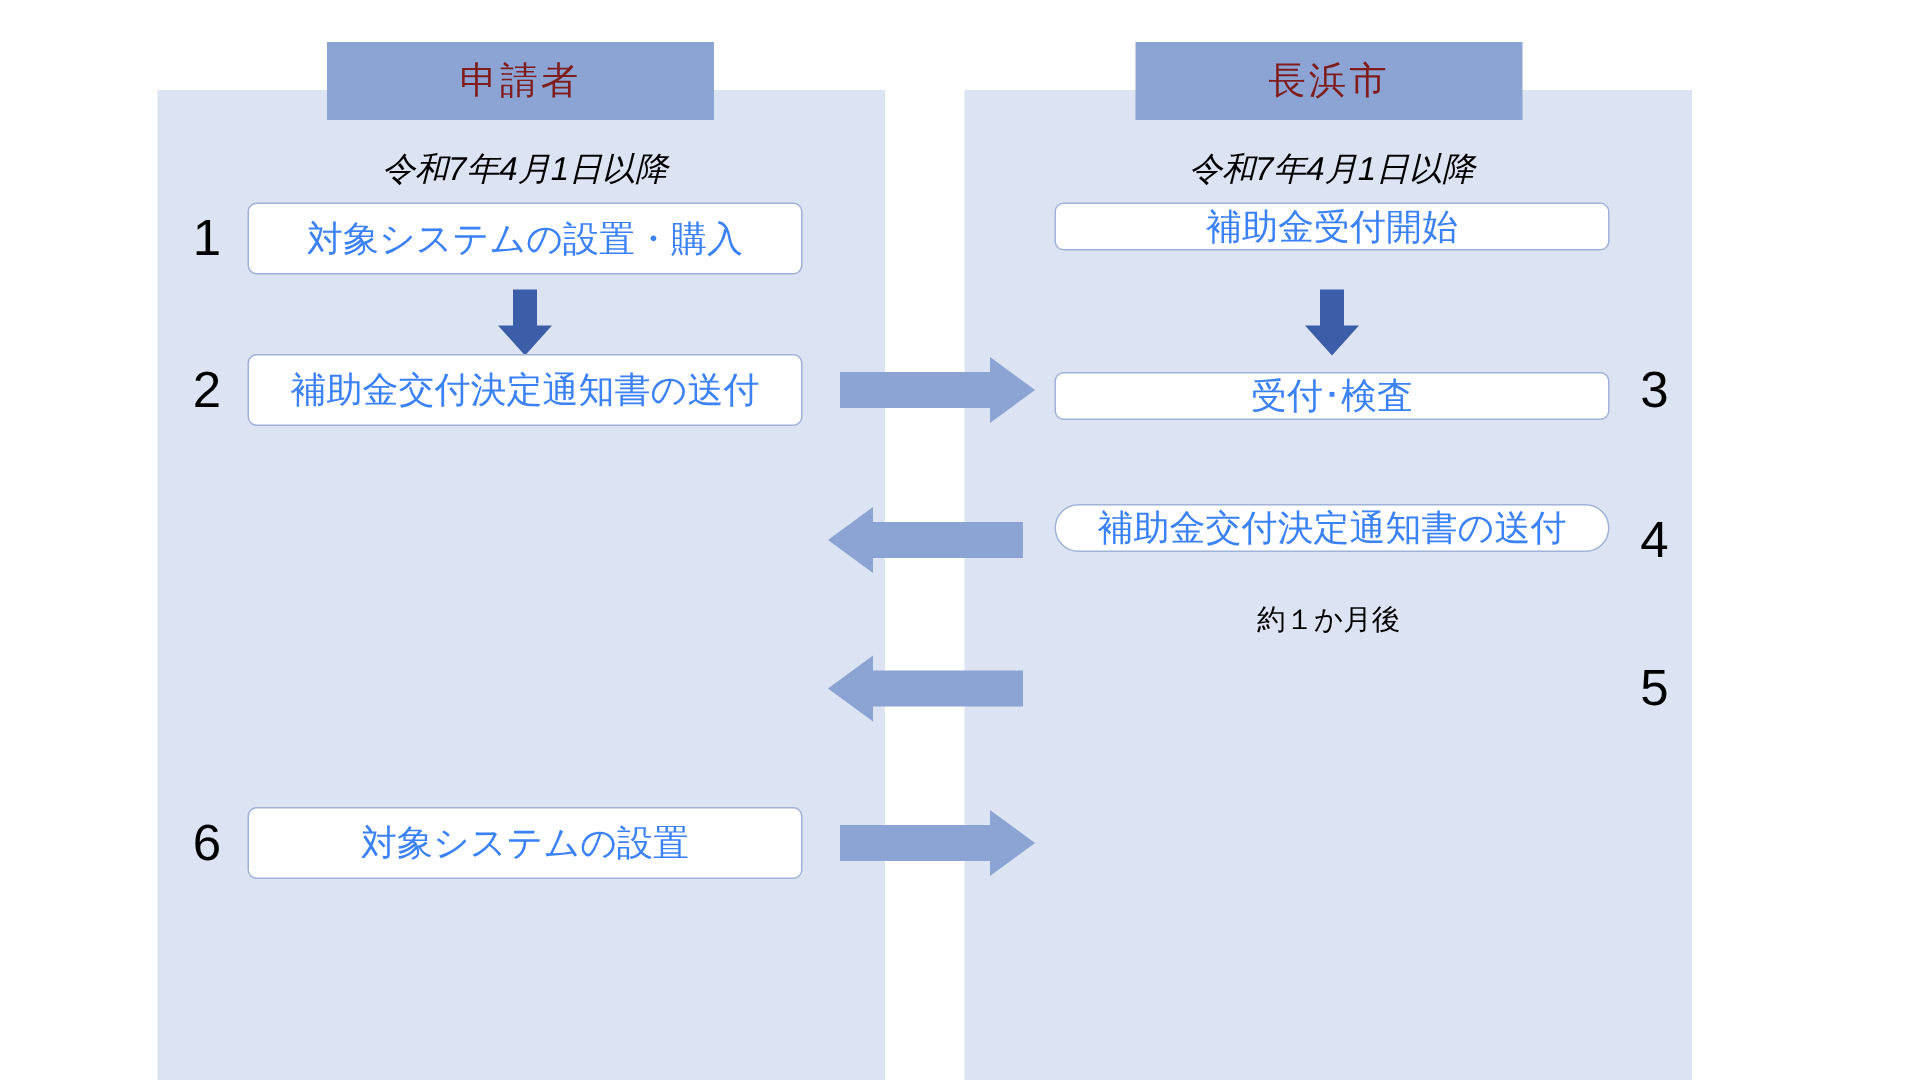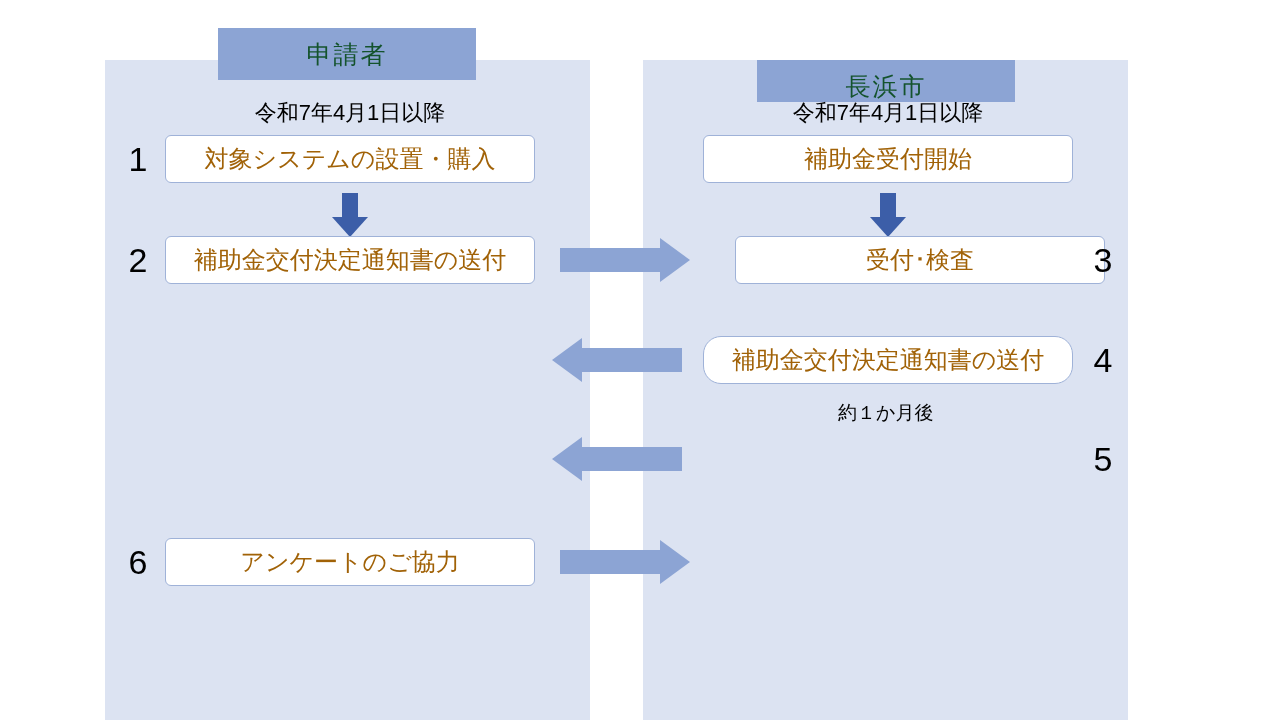--- a/index.html
+++ b/index.html
@@ -32,46 +32,46 @@
   .lane-right {
     left: 643px;
     top: 60px;
     width: 485px;
     height: 660px;
   }
 
   .lane-header {
     position: absolute;
     background: #8ca4d4;
-    color: #14532d;
+    color: #7f1d1d;
     font-size: 25px;
     line-height: 52px;
     text-align: center;
     letter-spacing: 2px;
   }
   .header-left {
     left: 218px;
     top: 28px;
     width: 258px;
     height: 52px;
   }
   .header-right {
     left: 757px;
     top: 28px;
     width: 258px;
-    height: 42px;
-    margin-top: 32px;
+    height: 52px;
   }
 
   .date-label {
     position: absolute;
     font-size: 22px;
     color: #000000;
     text-align: center;
     white-space: nowrap;
+    font-style: italic;
   }
   .date-left {
     left: 165px;
     top: 98px;
     width: 370px;
   }
   .date-right {
     left: 703px;
     top: 98px;
     width: 370px;
@@ -80,32 +80,32 @@
   .box {
     position: absolute;
     box-sizing: border-box;
     background: #ffffff;
     border: 1px solid #9fb2d8;
     border-radius: 6px;
     display: flex;
     align-items: center;
     justify-content: center;
     font-size: 24px;
-    color: #a16207;
+    color: #3b82f6;
     white-space: nowrap;
   }
   .box-left {
     left: 165px;
     width: 370px;
     height: 48px;
   }
   .box-right {
     left: 703px;
     width: 370px;
-    height: 48px;
+    height: 32px;
   }
 
   .step-num {
     position: absolute;
     font-size: 34px;
     color: #000000;
     text-align: center;
     width: 40px;
     line-height: 48px;
   }
@@ -192,30 +192,30 @@
   <div class="arrow-down" style="left:332px; top:193px;">
     <div class="shaft"></div>
     <div class="head"></div>
   </div>
 
   <div class="step-num num-left" style="top:236px;">2</div>
   <div class="box box-left" style="top:236px;">補助金交付決定通知書の送付</div>
 
 
   <div class="step-num num-left" style="top:538px;">6</div>
-  <div class="box box-left" style="top:538px;">アンケートのご協力</div>
+  <div class="box box-left" style="top:538px;">対象システムの設置</div>
 
   <div class="box box-right" style="top:135px;">補助金受付開始</div>
 
   <div class="arrow-down" style="left:870px; top:193px;">
     <div class="shaft"></div>
     <div class="head"></div>
   </div>
 
-  <div class="box box-right" style="top:236px;margin-left:32px;">受付･検査</div>
+  <div class="box box-right" style="top:248px;">受付･検査</div>
   <div class="step-num num-right" style="top:236px;">3</div>
 
   <div class="box box-right" style="top:336px;border-radius:18px;">補助金交付決定通知書の送付</div>
   <div class="step-num num-right" style="top:336px;">4</div>
 
   <div class="note" style="left:838px; top:400px; font-size:19px;">約１か月後</div>
 
   <div class="step-num num-right" style="top:435px;">5</div>
 
   <div class="arrow-h arrow-right" style="left:560px; top:238px; width:130px;">

